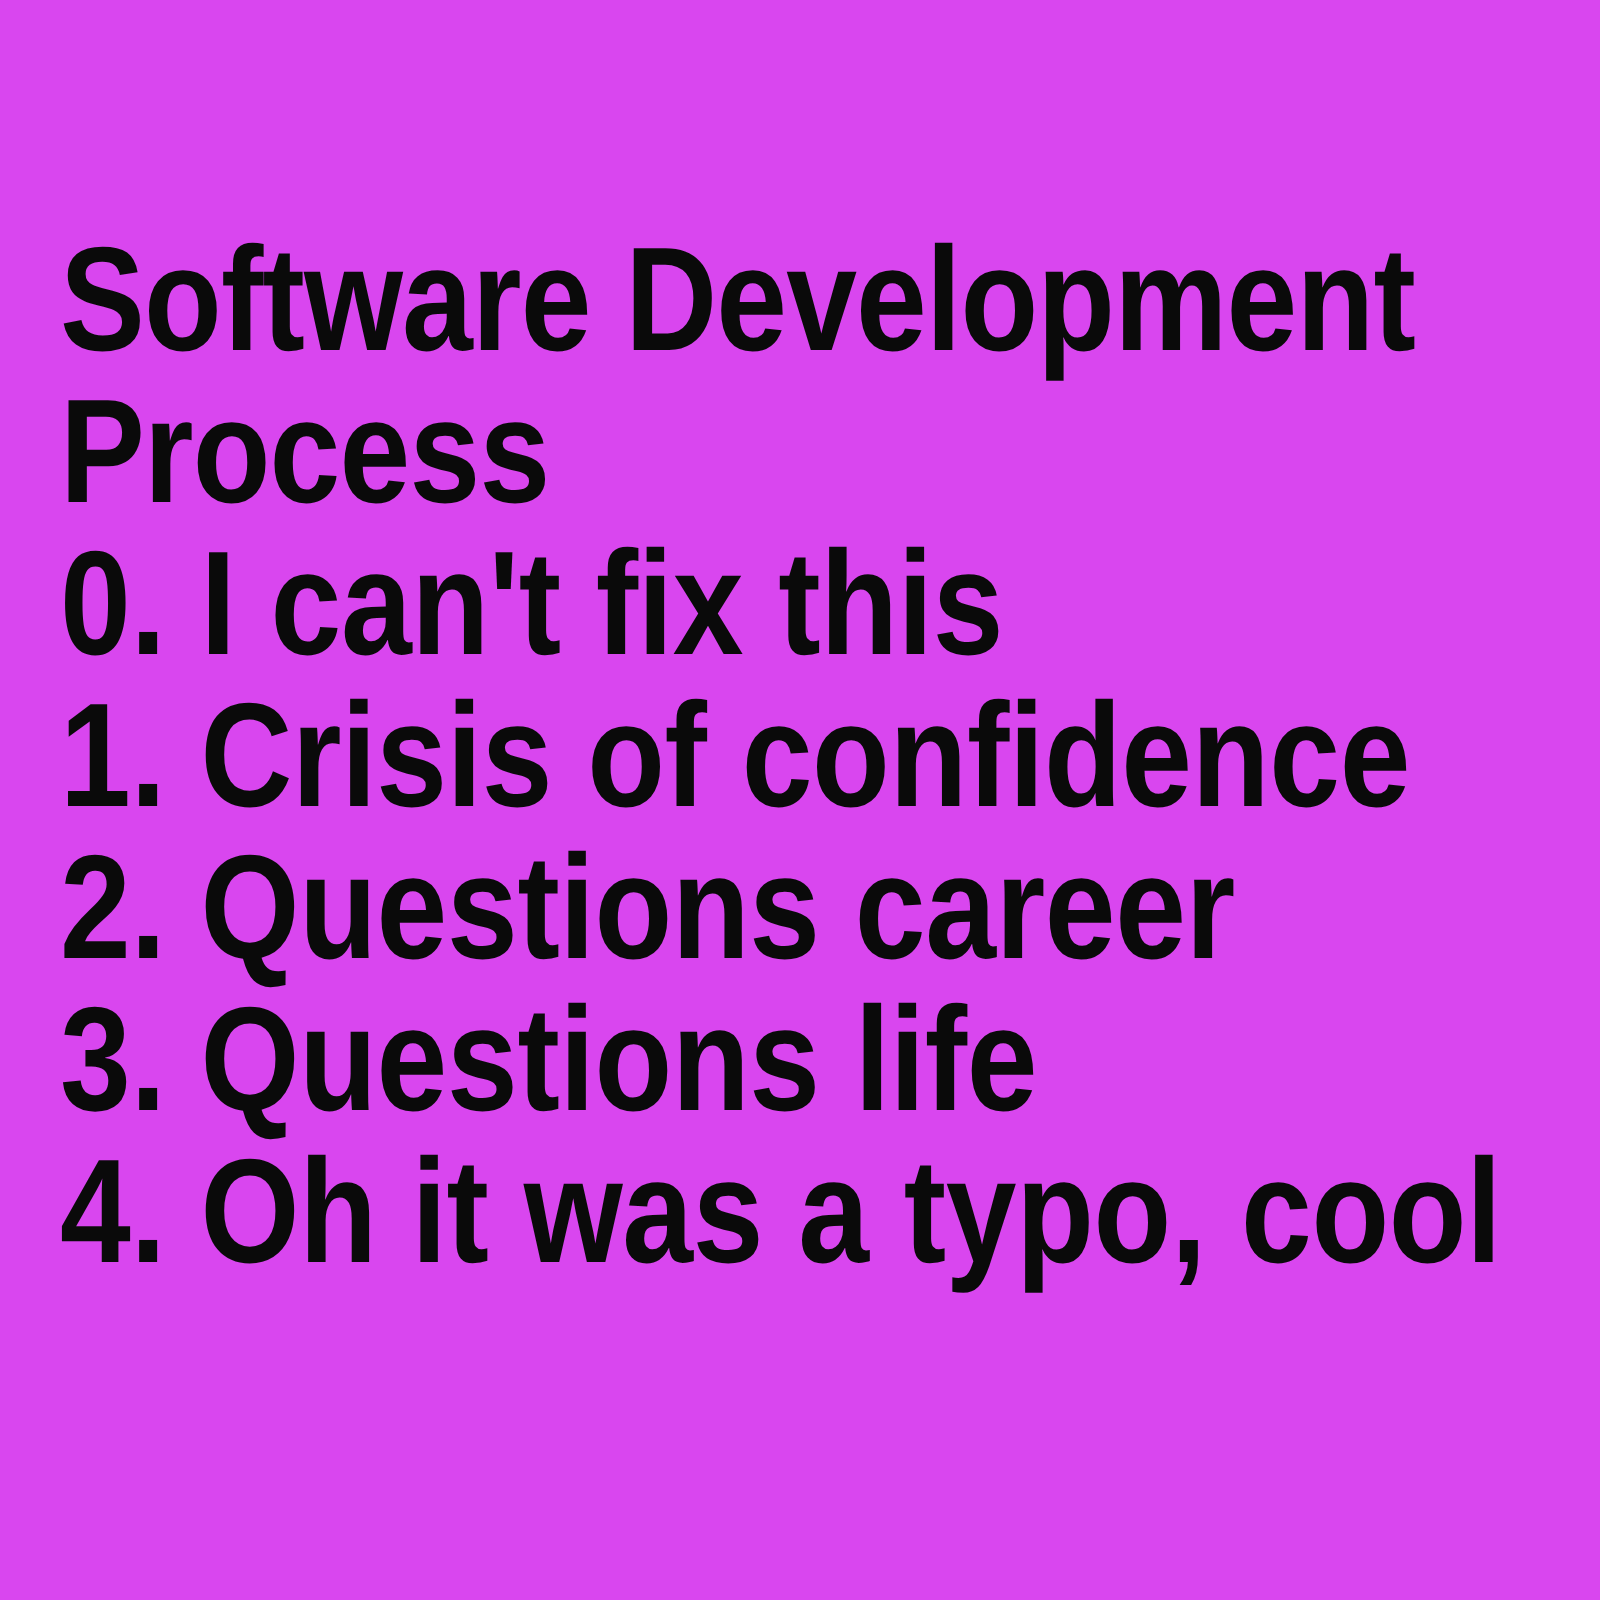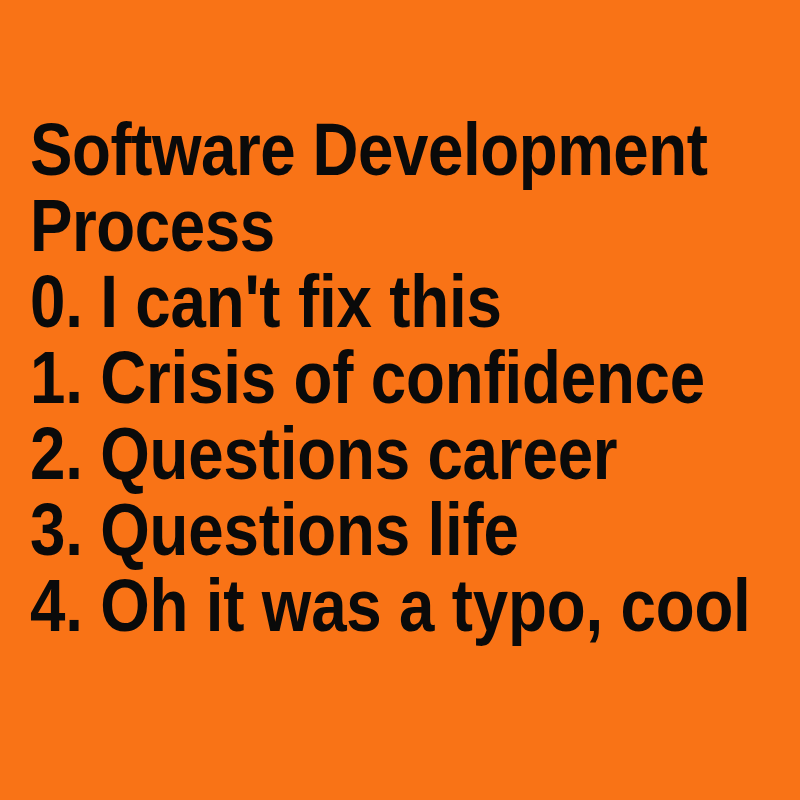--- a/index.html
+++ b/index.html
@@ -13,21 +13,21 @@
     background: #ffffff;
     font-family: "Liberation Sans", "DejaVu Sans", sans-serif;
     overflow: hidden;
   }
 
   .poster {
     position: relative;
     box-sizing: border-box;
     width: 800px;
     height: 800px;
-    background: #f97316;
+    background: #d946ef;
     padding: 112px 12px 0 30px;
   }
 
   .text-block {
     display: block;
     width: 100%;
   }
 
   
   .line {

